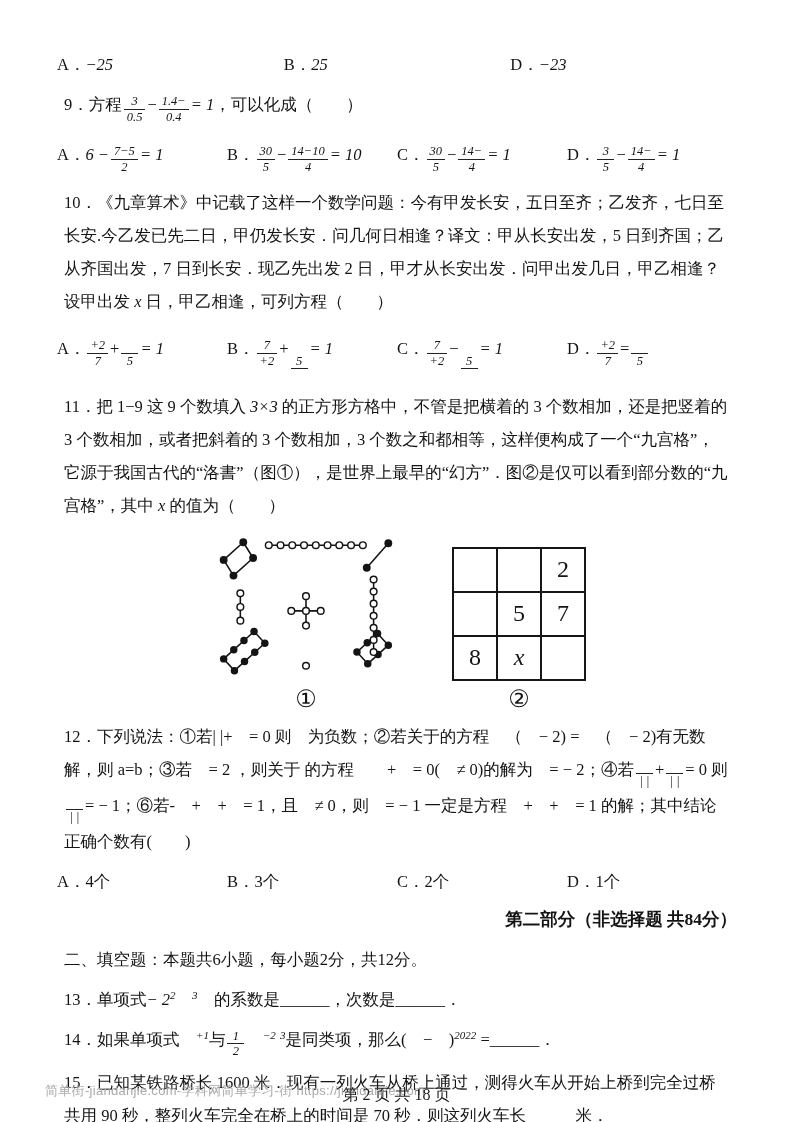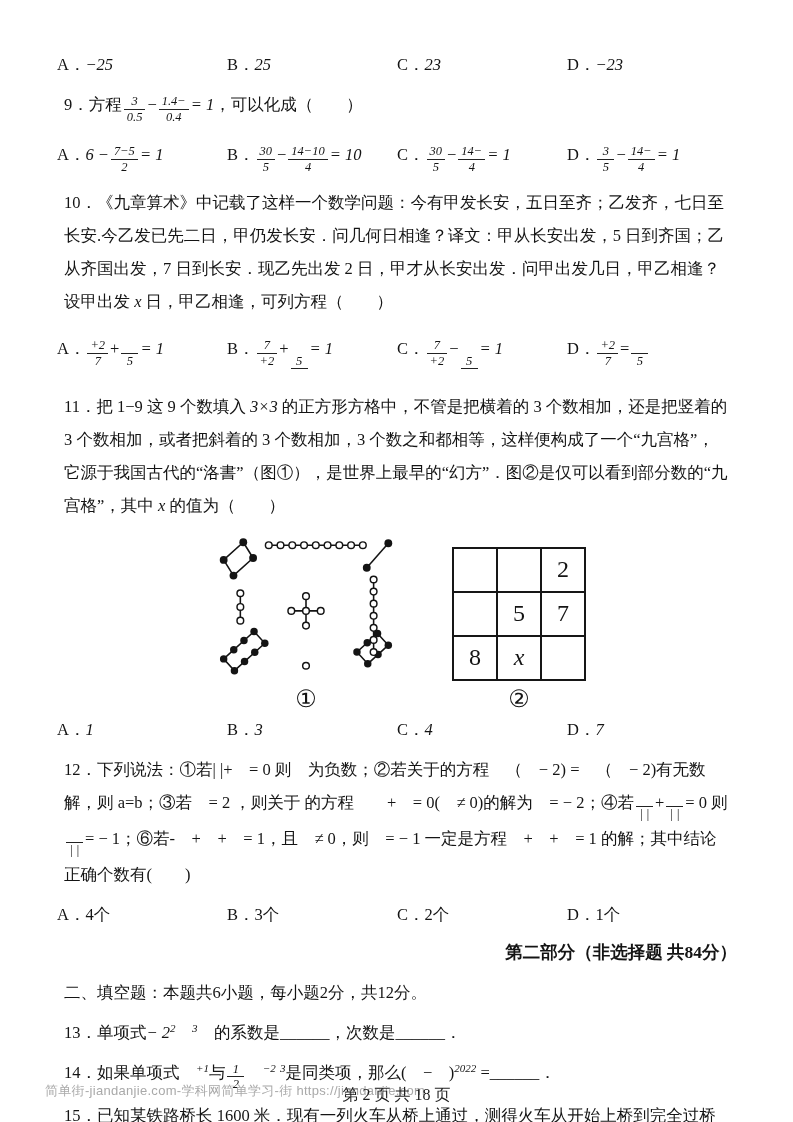--- a/index.html
+++ b/index.html
@@ -34,21 +34,20 @@
 </style>
 </head>
 <body>
 
 <div class="page">
   <div class="content">
 
     <div class="opts">
       <span class="opt"><span>A．</span><span class="it">−25</span></span>
       <span class="opt"><span>B．</span><span class="it">25</span></span>
-      <span class="opt"><span>C．</span><span class="it">23</span></span>
       <span class="opt"><span>D．</span><span class="it">−23</span></span>
     </div>
 
     <p class="line mt8">
       <span>9．方程</span><span class="frac"><span class="fnum">3</span><span class="fden">0.5</span></span><span>−</span><span class="frac"><span class="fnum">1.4−</span><span class="fden">0.4</span></span><span class="it">= 1</span><span>，可以化成（　　）</span>
     </p>
 
     <div class="opts tall">
       <span class="opt"><span>A．</span><span class="it">6 −</span><span class="frac"><span class="fnum">7−5</span><span class="fden">2</span></span><span class="it">= 1</span></span>
       <span class="opt"><span>B．</span><span class="frac"><span class="fnum">30</span><span class="fden">5</span></span><span>−</span><span class="frac"><span class="fnum">14−10</span><span class="fden">4</span></span><span class="it">= 10</span></span>
@@ -160,26 +159,20 @@
             <td>8</td>
             <td class="it">x</td>
             <td></td>
           </tr>
         </tbody>
           </table>
         <div class="figlabel">②</div>
       </div>
     </div>
 
-    <div class="opts mt6">
-      <span class="opt"><span>A．</span><span class="it">1</span></span>
-      <span class="opt"><span>B．</span><span class="it">3</span></span>
-      <span class="opt"><span>C．</span><span class="it">4</span></span>
-      <span class="opt"><span>D．</span><span class="it">7</span></span>
-    </div>
 
     <p class="line mt4">
       <span>12．下列说法：①若| |+　= 0 则　为负数；②若关于的方程　（　− 2) =　（　− 2)有无数解，则 a=b；③若　= 2 ，则关于 的方程　　+　= 0(　≠ 0)的解为　= − 2；④若</span><span class="frac"><span class="fnum"></span><span class="fden">| |</span></span><span>+</span><span class="frac"><span class="fnum"></span><span class="fden">| |</span></span><span>= 0 则</span><span class="frac"><span class="fnum"></span><span class="fden">| |</span></span><span>= − 1；⑥若-　+　+　= 1，且　≠ 0，则　= − 1 一定是方程　+　+　= 1 的解；其中结论正确个数有(　　)</span>
     </p>
     <div class="opts mt6">
       <span class="opt"><span>A．</span><span>4个</span></span>
       <span class="opt"><span>B．</span><span>3个</span></span>
       <span class="opt"><span>C．</span><span>2个</span></span>
       <span class="opt"><span>D．</span><span>1个</span></span>
     </div>

